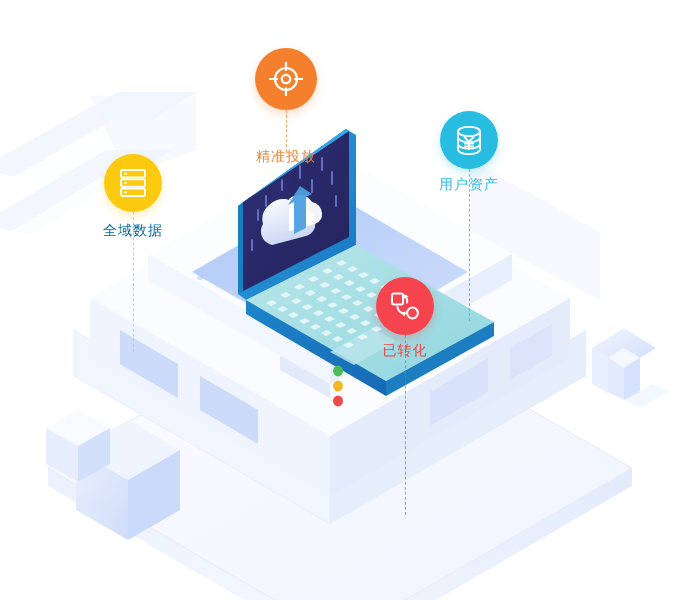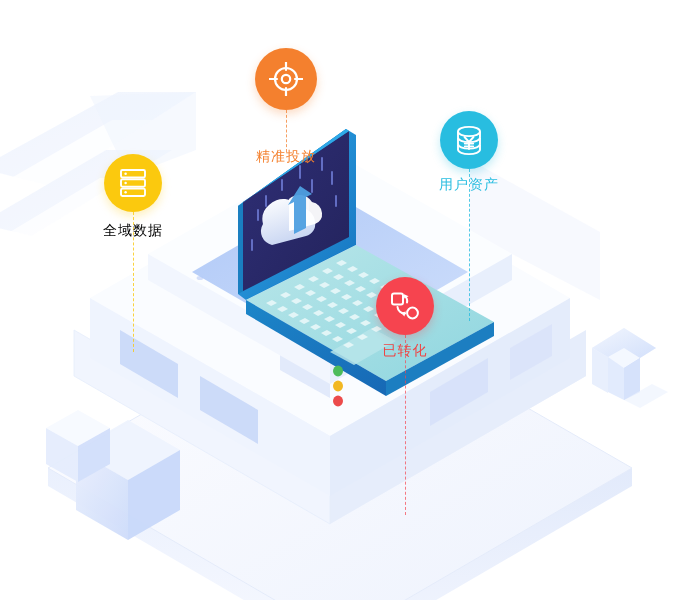--- a/index.html
+++ b/index.html
@@ -46,21 +46,21 @@
     border-left-width: 1px;
     border-left-style: dashed;
   }
   
   .b-target  { left: 255px; top: 48px;  width: 62px; height: 62px; background: #F4802E; box-shadow: 0 4px 10px rgba(244,128,46,.28); }
   .b-data    { left: 104px; top: 154px; width: 58px; height: 58px; background: #FBC90E; box-shadow: 0 4px 10px rgba(251,201,14,.28); }
   .b-asset   { left: 440px; top: 111px; width: 58px; height: 58px; background: #28BDE0; box-shadow: 0 4px 10px rgba(40,189,224,.28); }
   .b-convert { left: 376px; top: 277px; width: 58px; height: 58px; background: #F6444F; box-shadow: 0 4px 10px rgba(246,68,79,.28); }
 
   .l-target  { left: 245px; top: 112px; width: 82px; color: #F4802E; margin-top: 36px; }
-  .l-data    { left: 92px;  top: 222px; width: 82px; color: #000000; }
+  .l-data    { left: 92px;  top: 222px; width: 82px; color: #0369a1; }
   .l-asset   { left: 428px; top: 176px; width: 82px; color: #28BDE0; }
   .l-convert { left: 364px; top: 342px; width: 82px; color: #ef4444; }
 
   .d-target  { left: 286px; top: 110px; height: 42px;  border-color: #F4802E; opacity:.75; }
   .d-data    { left: 133px; top: 212px; height: 140px; border-color: #FBC90E; opacity:.8; }
   .d-asset   { left: 469px; top: 169px; height: 152px; border-color: #28BDE0; opacity:.8; }
   .d-convert { left: 405px; top: 335px; height: 180px; border-color: #F6444F; opacity:.7; }
 </style>
 </head>
 <body>

